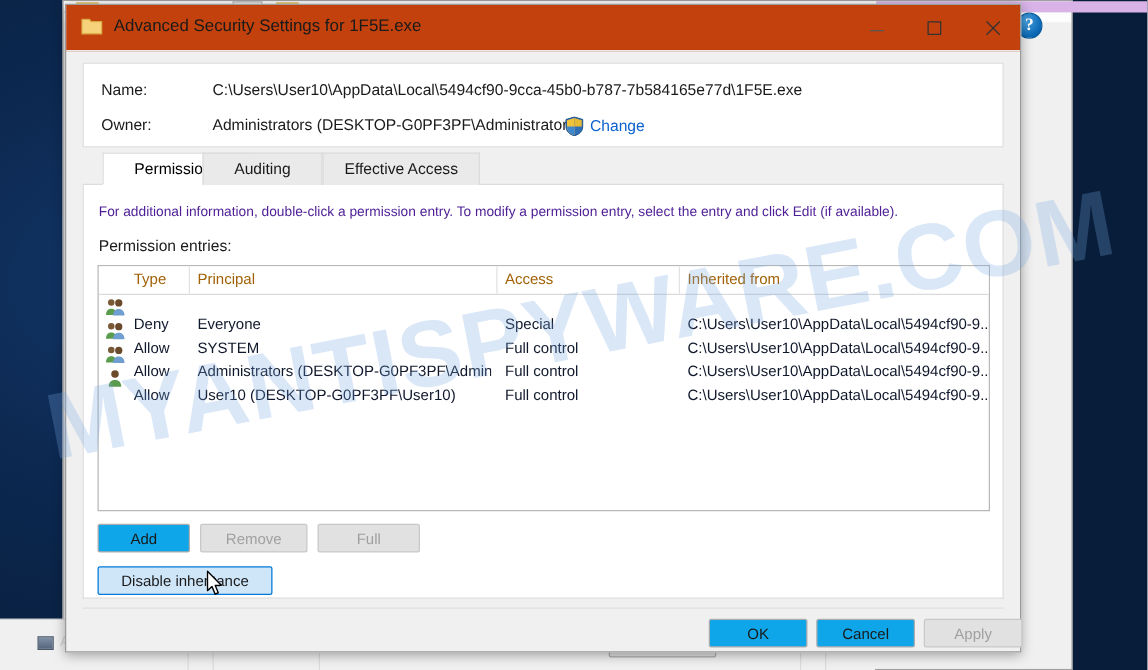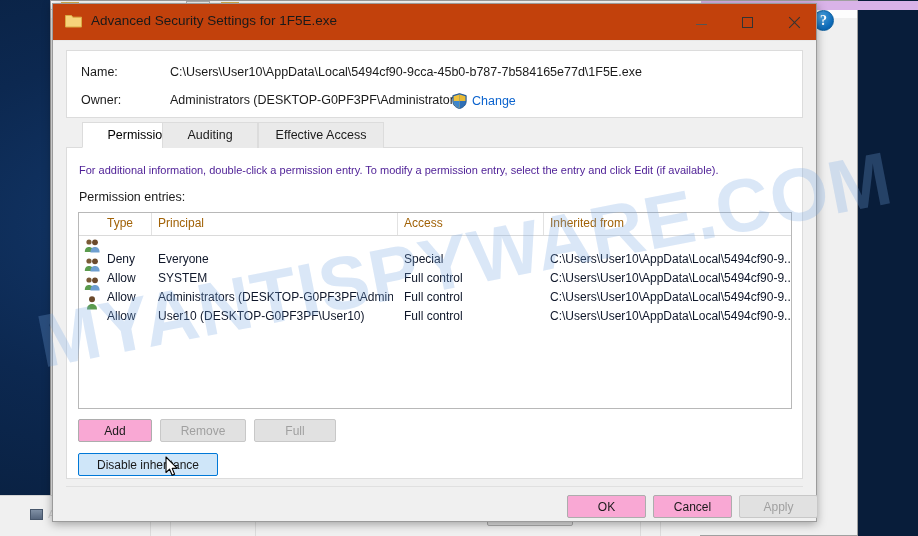--- a/index.html
+++ b/index.html
@@ -309,21 +309,21 @@
     overflow: hidden;
   }
   .user-icon {
     position: absolute; left: 5px; top: 2px;
     width: 16px; height: 15px;
   }
 
   
   .btn {
     position: absolute;
-    background: #f9a8d4;
+    background: #0ea5e9;
     border: 1px solid #adadad;
     border-radius: 2px;
     box-sizing: border-box;
     font-size: 12px; color: #1a1a1a;
     text-align: center;
     cursor: default;
     padding: 0;
     font-family: "Liberation Sans", sans-serif;
   }
   .btn.disabled { color: #a0a0a0; border-color: #c8c8c8; background: #e1e1e1; }

